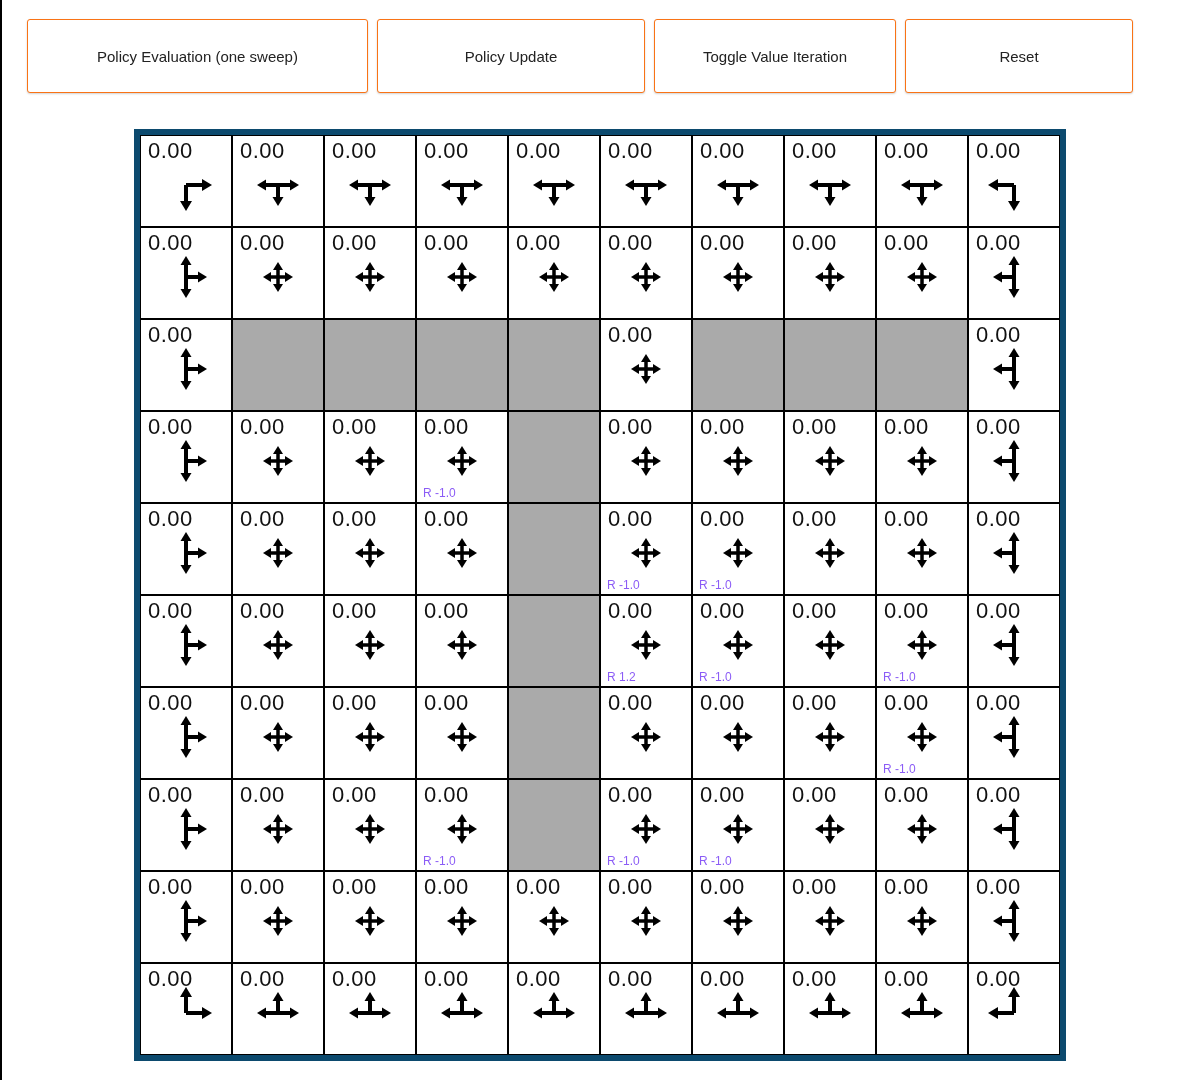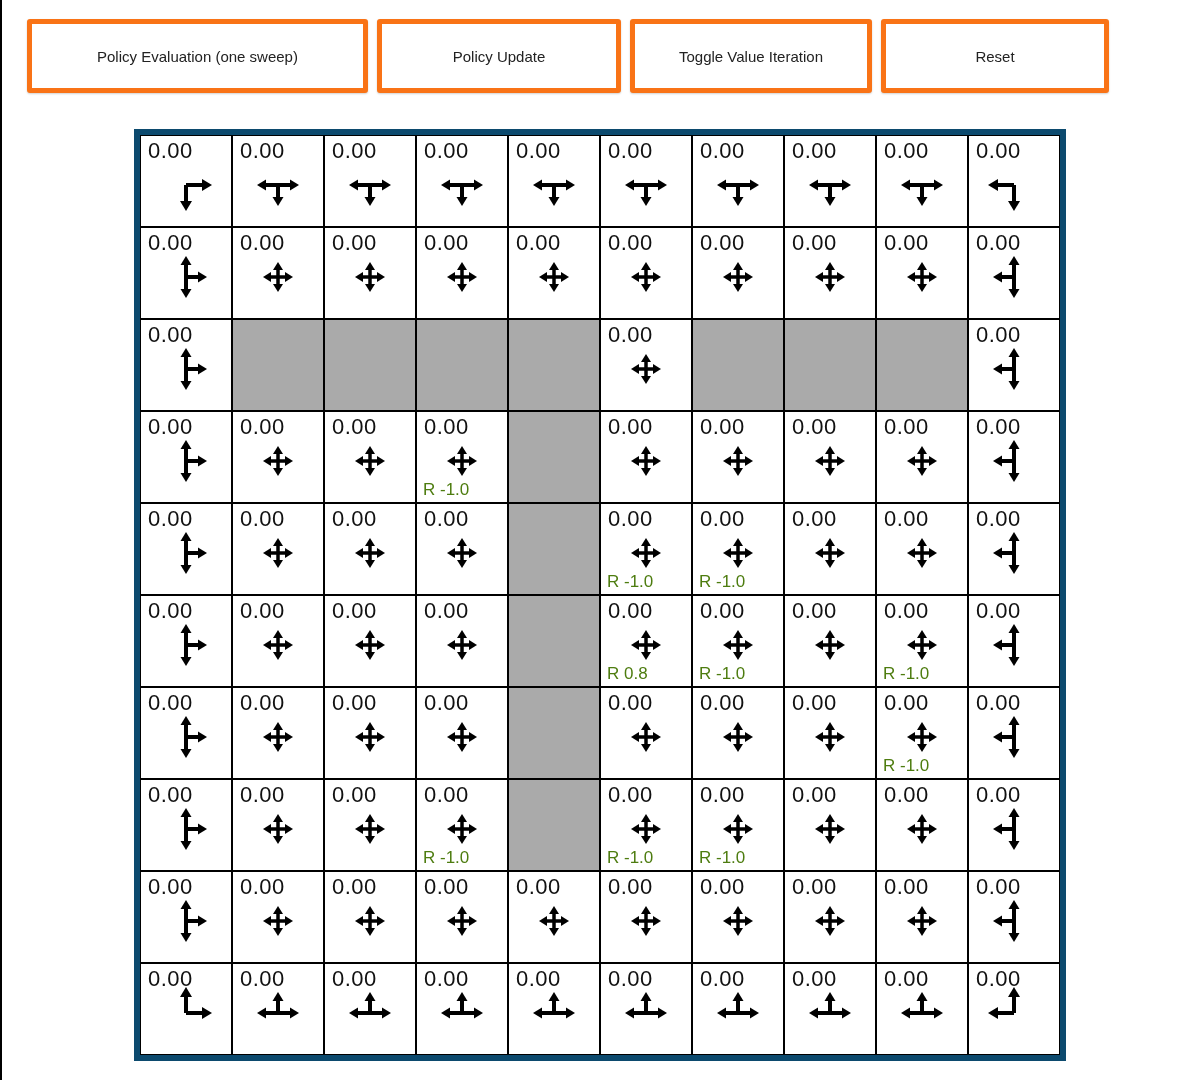--- a/index.html
+++ b/index.html
@@ -3,40 +3,40 @@
 <meta charset="utf-8">
 <style>
   html,body{margin:0;padding:0}
   body{
     width:1202px;height:1080px;position:relative;overflow:hidden;
     background:#ffffff;font-family:"Liberation Sans",sans-serif;
   }
   .edge-line{position:absolute;left:0;top:0;width:2px;height:1080px;background:#000;}
   .toolbar{position:absolute;left:27px;top:19px;display:flex;gap:9px;}
   .btn{
-    height:74px;background:#fff;border:5px solid #f97316;border-radius:3px;
+    height:74px;background:#fff;border:1px solid #f97316;border-radius:3px;
     font-family:"Liberation Sans",sans-serif;font-size:15px;color:#222;
     box-shadow:0 1px 2px rgba(0,0,0,0.18);cursor:pointer;padding:0 10px;
   }
   .btn.b0{width:341px}
-  .btn.b1{width:244px}
+  .btn.b1{width:268px}
   .btn.b2{width:242px}
   .btn.b3{width:228px}
   #grid{
     position:absolute;left:134px;top:129px;
     display:grid;grid-template-columns:repeat(10,92px);grid-auto-rows:92px;
     border:6px solid #0c4a6e;background:#000;
   }
   .cell{position:relative;box-sizing:border-box;border:1px solid #000;background:#fff;}
   .cell.wall{background:#aaaaaa;}
   .val{
     position:absolute;left:7px;top:2px;font-size:22px;line-height:26px;color:#111;
     letter-spacing:0.5px;white-space:nowrap;
   }
-  .reward{position:absolute;left:6px;bottom:2px;font-size:17px;color:#4d7c0f;white-space:nowrap;margin-top:37px;}
+  .reward{position:absolute;left:6px;bottom:2px;font-size:12px;color:#8b5cf6;white-space:nowrap;margin-top:37px;}
   .arrows{position:absolute;left:0;top:0;width:90px;height:90px;pointer-events:none;}
 </style>
 </head>
 <body>
 
 <div class="edge-line"></div>
 
 <div class="toolbar">
   <button class="btn b0">Policy Evaluation (one sweep)</button>
   <button class="btn b1">Policy Update</button>
@@ -606,21 +606,21 @@
       <svg viewBox="0 0 90 90" class="arrows">
         <line x1="45" y1="49" x2="45" y2="42" stroke="#000000" stroke-width="3.5"></line>
         <polygon points="45,34 50,42 40,42" fill="#000000"></polygon>
         <line x1="45" y1="49" x2="38" y2="49" stroke="#000000" stroke-width="3.5"></line>
         <polygon points="30,49 38,44 38,54" fill="#000000"></polygon>
         <line x1="45" y1="49" x2="52" y2="49" stroke="#000000" stroke-width="3.5"></line>
         <polygon points="60,49 52,54 52,44" fill="#000000"></polygon>
         <line x1="45" y1="49" x2="45" y2="56" stroke="#000000" stroke-width="3.5"></line>
         <polygon points="45,64 40,56 50,56" fill="#000000"></polygon>
       </svg>
-      <span class="reward">R 0.8</span>
+      <span class="reward">R 1.2</span>
     </div>
     <div class="cell">
       <span class="val">0.00</span>
       <svg viewBox="0 0 90 90" class="arrows">
         <line x1="45" y1="49" x2="45" y2="42" stroke="#000000" stroke-width="3.5"></line>
         <polygon points="45,34 50,42 40,42" fill="#000000"></polygon>
         <line x1="45" y1="49" x2="38" y2="49" stroke="#000000" stroke-width="3.5"></line>
         <polygon points="30,49 38,44 38,54" fill="#000000"></polygon>
         <line x1="45" y1="49" x2="52" y2="49" stroke="#000000" stroke-width="3.5"></line>
         <polygon points="60,49 52,54 52,44" fill="#000000"></polygon>

